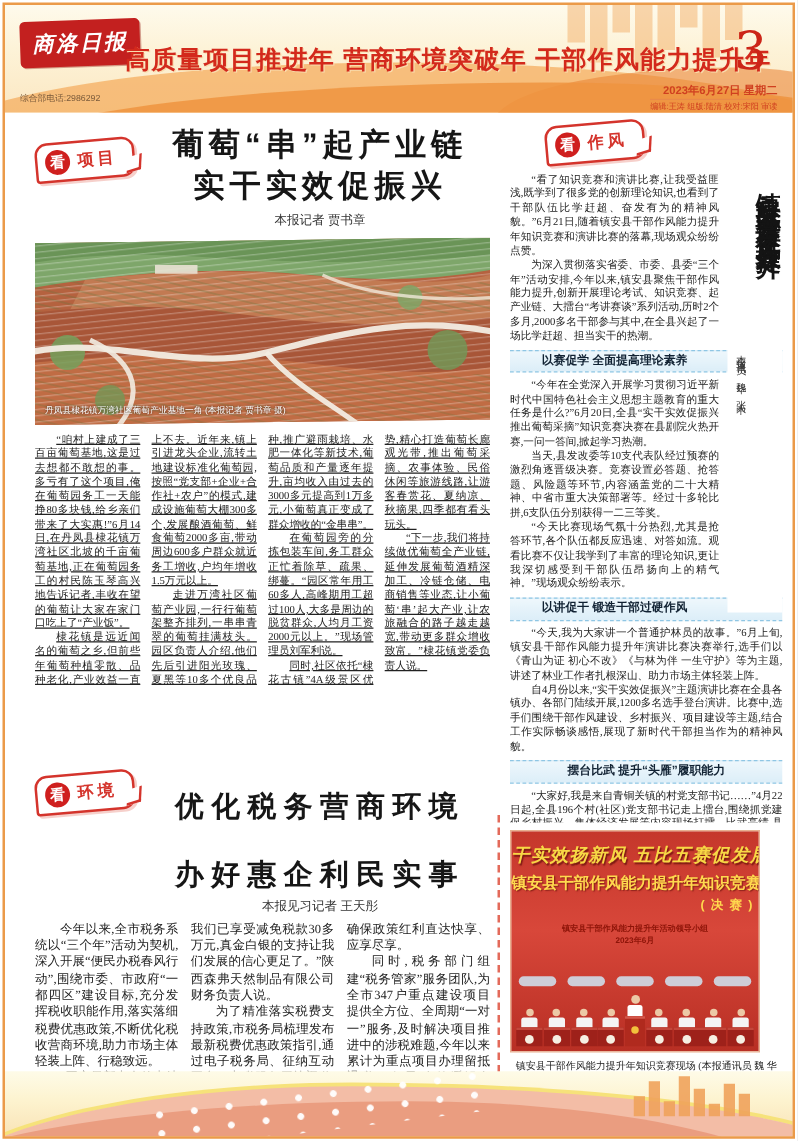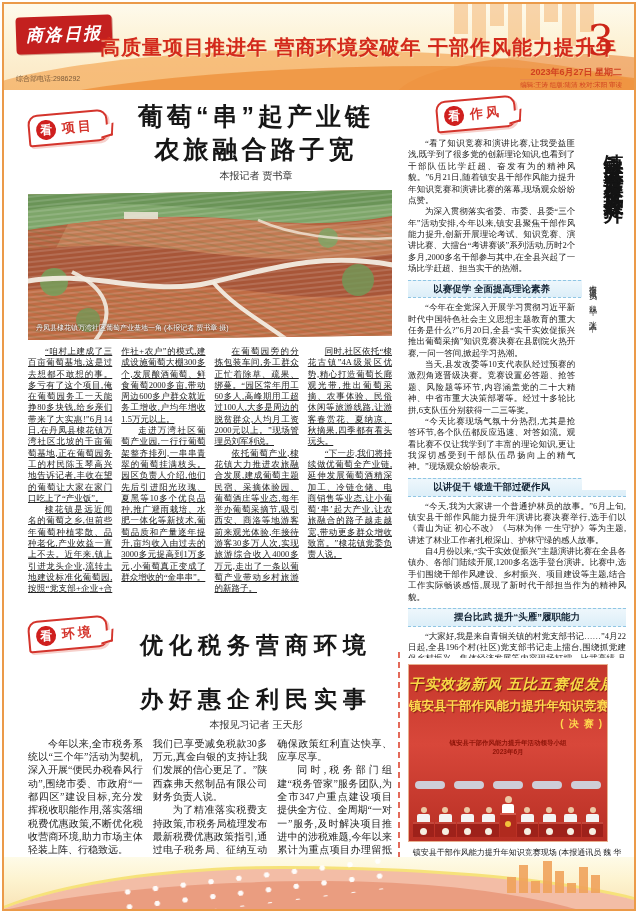--- a/index.html
+++ b/index.html
@@ -156,21 +156,21 @@
     <div>
       <div class="a-head">
         <div class="badge-box">
           <div class="badge">
             <span class="eye">看</span>
             <span class="lbl">项目</span>
           </div>
         </div>
         <div class="titles">
           <div class="h1">葡萄“串”起产业链</div>
-          <div class="h1">农旅融合路子宽</div>
+          <div class="h1">实干实效促振兴</div>
           <div class="byline">本报记者 贾书章</div>
         </div>
       </div>
 
       <div class="photo1">
         <svg width="364" height="150" viewBox="0 0 364 150">
           <defs>
             <pattern id="ter" width="10" height="5" patternUnits="userSpaceOnUse" patternTransform="rotate(-6)">
               <rect width="10" height="5" fill="none"></rect>
               <line x1="0" y1="2" x2="10" y2="2" stroke="rgba(255,255,255,0.35)" stroke-width="0.8"></line>
@@ -199,21 +199,20 @@
           <rect x="96" y="22" width="34" height="7" fill="#e9e2d4" opacity="0.9"></rect>
         </svg>
         <div class="cap">丹凤县棣花镇万湾社区葡萄产业基地一角 (本报记者 贾书章 摄)</div>
       </div>
 
       <div class="a1-body">
           <p class="para">“咱村上建成了三百亩葡萄基地,这是过去想都不敢想的事。多亏有了这个项目,俺在葡萄园务工一天能挣80多块钱,给乡亲们带来了大实惠!”6月14日,在丹凤县棣花镇万湾社区北坡的千亩葡萄基地,正在葡萄园务工的村民陈玉琴高兴地告诉记者,丰收在望的葡萄让大家在家门口吃上了“产业饭”。</p>
           <p class="para">棣花镇是远近闻名的葡萄之乡,但前些年葡萄种植零散、品种老化,产业效益一直上不去。近年来,镇上引进龙头企业,流转土地建设标准化葡萄园,按照“党支部+企业+合作社+农户”的模式,建成设施葡萄大棚300多个,发展酿酒葡萄、鲜食葡萄2000多亩,带动周边600多户群众就近务工增收,户均年增收1.5万元以上。</p>
           <p class="para">走进万湾社区葡萄产业园,一行行葡萄架整齐排列,一串串青翠的葡萄挂满枝头。园区负责人介绍,他们先后引进阳光玫瑰、夏黑等10多个优良品种,推广避雨栽培、水肥一体化等新技术,葡萄品质和产量逐年提升,亩均收入由过去的3000多元提高到1万多元,小葡萄真正变成了群众增收的“金串串”。</p>
           <p class="para">在葡萄园旁的分拣包装车间,务工群众正忙着除草、疏果、绑蔓。“园区常年用工60多人,高峰期用工超过100人,大多是周边的脱贫群众,人均月工资2000元以上。”现场管理员刘军利说。</p>
-          <p class="para">依托葡萄产业,棣花镇大力推进农旅融合发展,建成葡萄主题民宿、采摘体验园、葡萄酒庄等业态,每年举办葡萄采摘节,吸引西安、商洛等地游客前来观光体验,年接待游客30多万人次,实现旅游综合收入4000多万元,走出了一条以葡萄产业带动乡村旅游的新路子。</p>
           <p class="para">同时,社区依托“棣花古镇”4A级景区优势,精心打造葡萄长廊观光带,推出葡萄采摘、农事体验、民俗休闲等旅游线路,让游客春赏花、夏纳凉、秋摘果,四季都有看头玩头。</p>
           <p class="para">“下一步,我们将持续做优葡萄全产业链,延伸发展葡萄酒精深加工、冷链仓储、电商销售等业态,让小葡萄‘串’起大产业,让农旅融合的路子越走越宽,带动更多群众增收致富。”棣花镇党委负责人说。</p>
         </div>
     </div>
 
     <div class="a2">
       <div class="a-head">
         <div class="badge-box">
           <div class="badge">
             <span class="eye">看</span>
@@ -244,34 +243,34 @@
       </div>
     </div>
 
     <div class="a3-body">
       <div class="vtitle-wrap">
         <div class="vbyline">本报通讯员 魏华 张人中</div>
         <div class="vtitle">镇安县以『考讲赛谈』促作风质效提升</div>
       </div>
       <div>
           <p class="para">“看了知识竞赛和演讲比赛,让我受益匪浅,既学到了很多党的创新理论知识,也看到了干部队伍比学赶超、奋发有为的精神风貌。”6月21日,随着镇安县干部作风能力提升年知识竞赛和演讲比赛的落幕,现场观众纷纷点赞。</p>
-          <p class="para">为深入贯彻落实省委、市委、县委“三个年”活动安排,今年以来,镇安县聚焦干部作风能力提升,创新开展理论考试、知识竞赛、演讲比赛、大擂台“考讲赛谈”系列活动,历时2个多月,2000多名干部参与其中,在全县兴起了一场比学赶超、担当实干的热潮。</p>
+          <p class="para">为深入贯彻落实省委、市委、县委“三个年”活动安排,今年以来,镇安县聚焦干部作风能力提升,创新开展理论考试、知识竞赛、起产业链、大擂台“考讲赛谈”系列活动,历时2个多月,2000多名干部参与其中,在全县兴起了一场比学赶超、担当实干的热潮。</p>
         </div>
       <div>
         <div class="subhead">以赛促学 全面提高理论素养</div>
         <div>
             <p class="para">“今年在全党深入开展学习贯彻习近平新时代中国特色社会主义思想主题教育的重大任务是什么?”6月20日,全县“实干实效促振兴 推出葡萄采摘”知识竞赛决赛在县剧院火热开赛,一问一答间,掀起学习热潮。</p>
             <p class="para">当天,县发改委等10支代表队经过预赛的激烈角逐晋级决赛。竞赛设置必答题、抢答题、风险题等环节,内容涵盖党的二十大精神、中省市重大决策部署等。经过十多轮比拼,6支队伍分别获得一二三等奖。</p>
             <p class="para">“今天比赛现场气氛十分热烈,尤其是抢答环节,各个队伍都反应迅速、对答如流。观看比赛不仅让我学到了丰富的理论知识,更让我深切感受到干部队伍昂扬向上的精气神。”现场观众纷纷表示。</p>
           </div>
       </div>
       <div>
         <div class="subhead">以讲促干 锻造干部过硬作风</div>
         <div>
-            <p class="para">“今天,我为大家讲一个普通护林员的故事。”6月上旬,镇安县干部作风能力提升年演讲比赛决赛举行,选手们以《青山为证 初心不改》《与林为伴 一生守护》等为主题,讲述了林业工作者扎根深山、护林守绿的感人故事。</p>
+            <p class="para">“今天,我为大家讲一个普通护林员的故事。”6月上旬,镇安县干部作风能力提升年演讲比赛决赛举行,选手们以《青山为证 初心不改》《与林为伴 一生守护》等为主题,讲述了林业工作者扎根深山、助力市场主体轻装上阵。</p>
             <p class="para">自4月份以来,“实干实效促振兴”主题演讲比赛在全县各镇办、各部门陆续开展,1200多名选手登台演讲。比赛中,选手们围绕干部作风建设、乡村振兴、项目建设等主题,结合工作实际畅谈感悟,展现了新时代干部担当作为的精神风貌。</p>
           </div>
       </div>
       <div>
         <div class="subhead">摆台比武 提升“头雁”履职能力</div>
         <div>
             <p class="para">“大家好,我是来自青铜关镇的村党支部书记……”4月22日起,全县196个村(社区)党支部书记走上擂台,围绕抓党建促乡村振兴、集体经济发展等内容现场打擂、比武亮绩,县委组织部组织现场评分,最终评出10名“担当作为好支书”。</p>
           </div>
       </div>
     </div>

